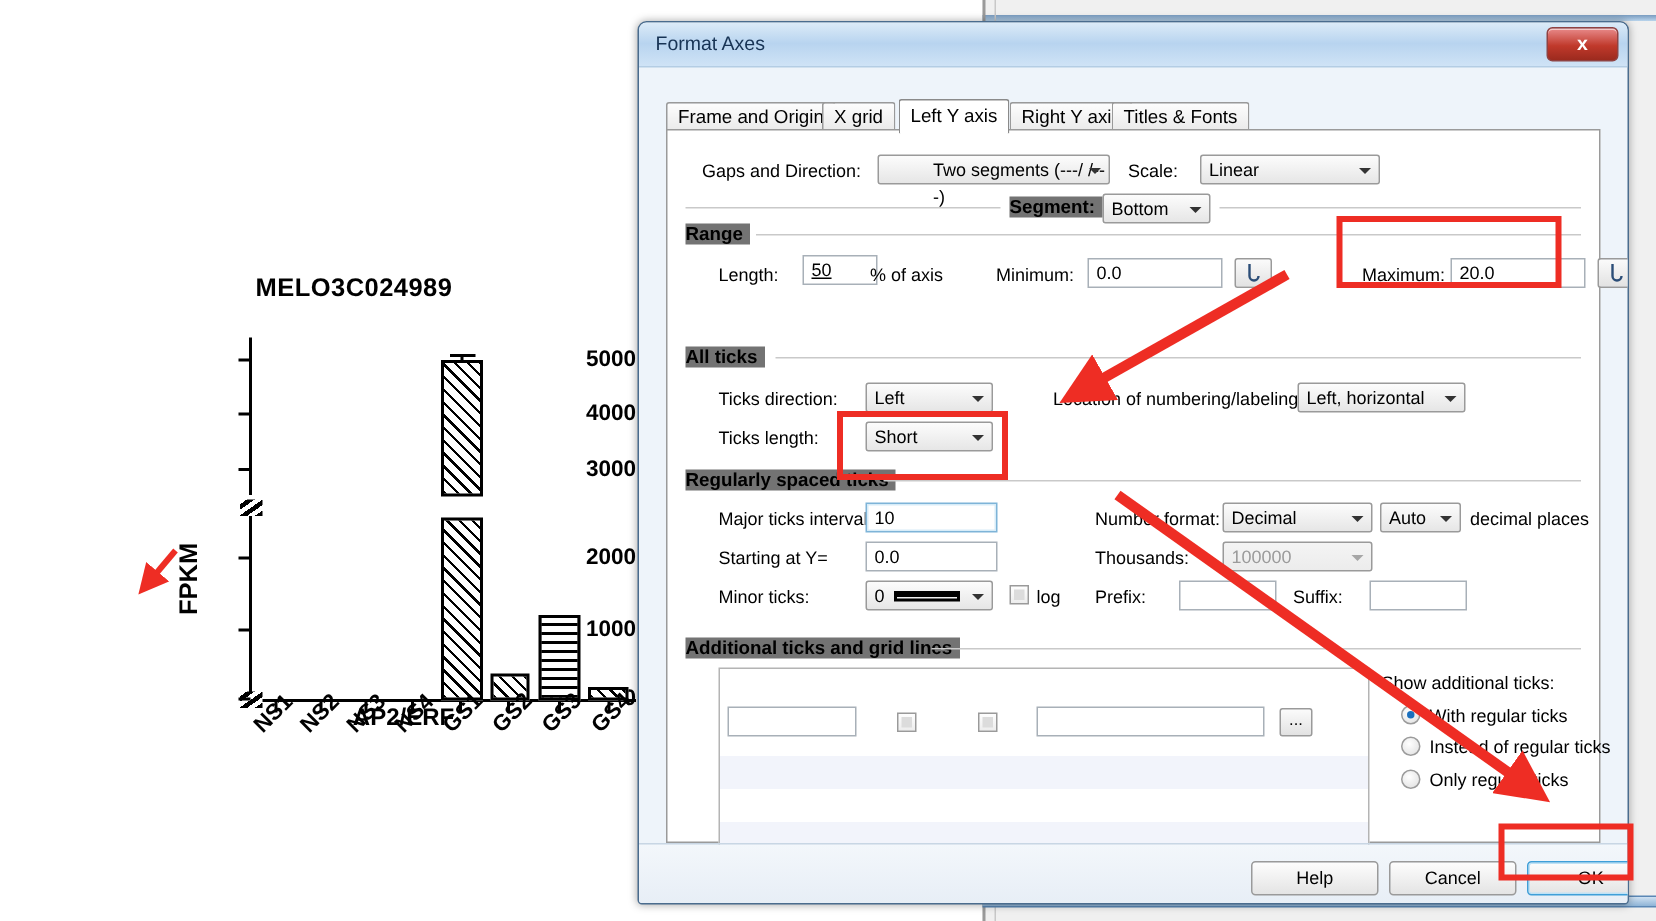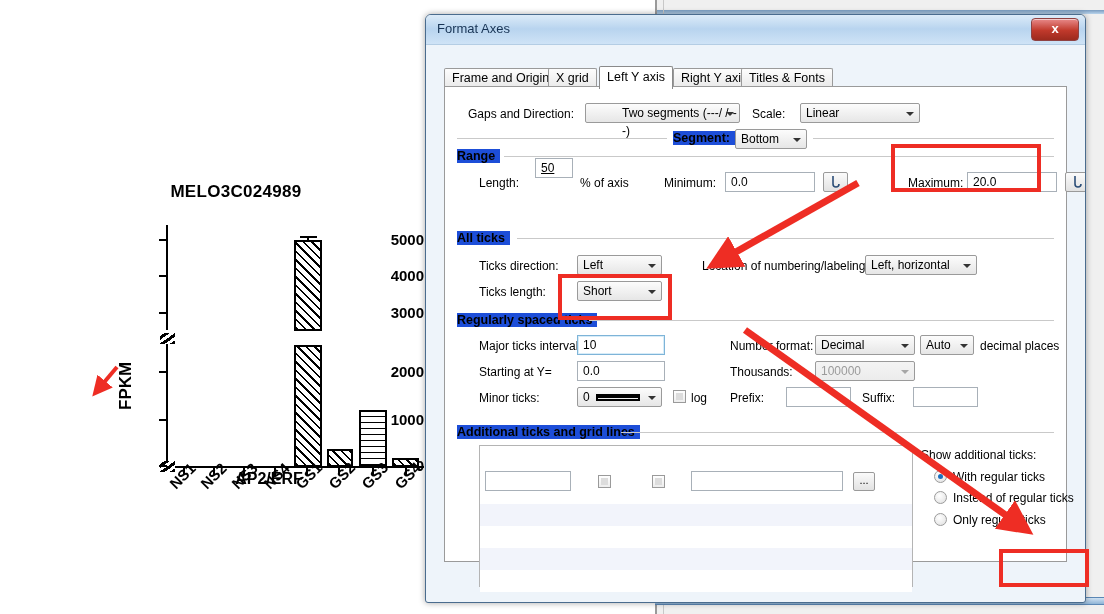--- a/index.html
+++ b/index.html
@@ -61,21 +61,21 @@
   .sel{position:absolute;height:20px;box-sizing:border-box;border:1px solid #9a9a9a;border-radius:2px;
     background:linear-gradient(#fcfcfc,#e6e6e6);font-size:12px;line-height:18px;padding-left:5px;
     color:#000;cursor:pointer;}
   .sel.dis{color:#9b9b9b;background:linear-gradient(#f4f4f4,#ececec);}
   .sel .arr{position:absolute;right:5px;top:8px;width:0;height:0;
     border-left:4px solid transparent;border-right:4px solid transparent;border-top:4px solid #333;}
   .sel.dis .arr{border-top-color:#a6a6a6;}
   .txt{position:absolute;height:20px;box-sizing:border-box;border:1px solid #a8b0b8;background:#fff;
     font-size:12px;line-height:18px;padding-left:5px;color:#000;}
   .txt.focus{border:1px solid #7eb4d8;box-shadow:inset 0 0 0 1px #d7ecf8;}
-  .grp-title{position:absolute;font-weight:bold;font-size:12.5px;background:#1d4ed8;padding-right:5px;}
+  .grp-title{position:absolute;font-weight:bold;font-size:12.5px;background:#737373;padding-right:5px;}
   .grp-line{position:absolute;height:1px;background:#c9c9c9;}
   .spin{position:absolute;width:25px;height:20px;box-sizing:border-box;border:1px solid #9a9a9a;
     border-radius:2px;background:linear-gradient(#fbfbfb,#e2e2e2);cursor:pointer;}
   .spin svg{display:block;margin:1px auto 0;}
   .chk{position:absolute;width:13px;height:13px;box-sizing:border-box;border:1px solid #9a9a9a;
     background:linear-gradient(#fefefe,#ededed);cursor:pointer;}
   .chk i{display:block;width:7px;height:7px;margin:2px;background:#dcdcdc;}
   .radio{position:absolute;width:13px;height:13px;border-radius:50%;box-sizing:border-box;
     border:1px solid #9b9b9b;background:radial-gradient(circle at 40% 35%,#fff,#dedede);cursor:pointer;}
   .radio.on::after{content:"";position:absolute;left:3px;top:3px;width:5px;height:5px;border-radius:50%;
@@ -208,21 +208,21 @@
       <div class="sel" style="left:290px;top:42px;width:72px;">
         <span>Bottom</span>
         <span class="arr"></span>
       </div>
       <div class="grp-line" style="left:368px;top:51px;width:241px;"></div>
 
       <div class="grp-title" style="left:12px;top:62px;text-align:center;">Range</div>
       <div class="grp-line" style="left:59px;top:69px;width:550px;"></div>
 
       <div class="lbl" style="left:34px;top:89px;"><span>Length:</span></div>
-      <div class="txt" style="left:90px;top:71px;width:38px;text-decoration:underline;">50</div>
+      <div class="txt" style="left:90px;top:83px;width:50px;text-decoration:underline;">50</div>
       <div class="lbl" style="left:135px;top:89px;">% of axis</div>
 
       <div class="lbl" style="left:219px;top:89px;">Minimum:</div>
       <div class="txt" style="left:280px;top:85px;width:90px;">0.0</div>
       <div class="spin" style="left:378px;top:85px;">
         <svg width="12" height="16" viewBox="0 0 12 16">
             <path d="M3 2 L3 10 A3 3 0 0 0 9 10" fill="none" stroke="#2b4d77" stroke-width="1.6"></path>
           </svg>
       </div>
 
@@ -317,20 +317,25 @@
       <div class="radio on" style="left:489px;top:383px;"></div>
       <div class="lbl" style="left:508px;top:383px;">With regular ticks</div>
       <div class="radio" style="left:489px;top:404px;"></div>
       <div class="lbl" style="left:508px;top:404px;">Instead of regular ticks</div>
       <div class="radio" style="left:489px;top:426px;"></div>
       <div class="lbl" style="left:508px;top:426px;">Only regular ticks</div>
 
     </div>
   </div>
 
+  <div id="footer">
+    <div class="fbtn" style="left:408px;">Help</div>
+    <div class="fbtn" style="left:500px;">Cancel</div>
+    <div class="fbtn def" style="left:592px;">OK</div>
+  </div>
 </div>
 
 <div class="ovl">
   <div class="redbox" style="left:891px;top:144px;width:150px;height:48px;"></div>
   <div class="redbox" style="left:558px;top:274px;width:114px;height:46px;"></div>
   <div class="redbox" style="left:999px;top:549px;width:90px;height:38px;"></div>
 
   <svg width="1104" height="614" style="position:absolute;left:0;top:0;">
     <defs>
       <marker id="ah" markerWidth="5" markerHeight="5" refX="1.6" refY="2.5" orient="auto">

